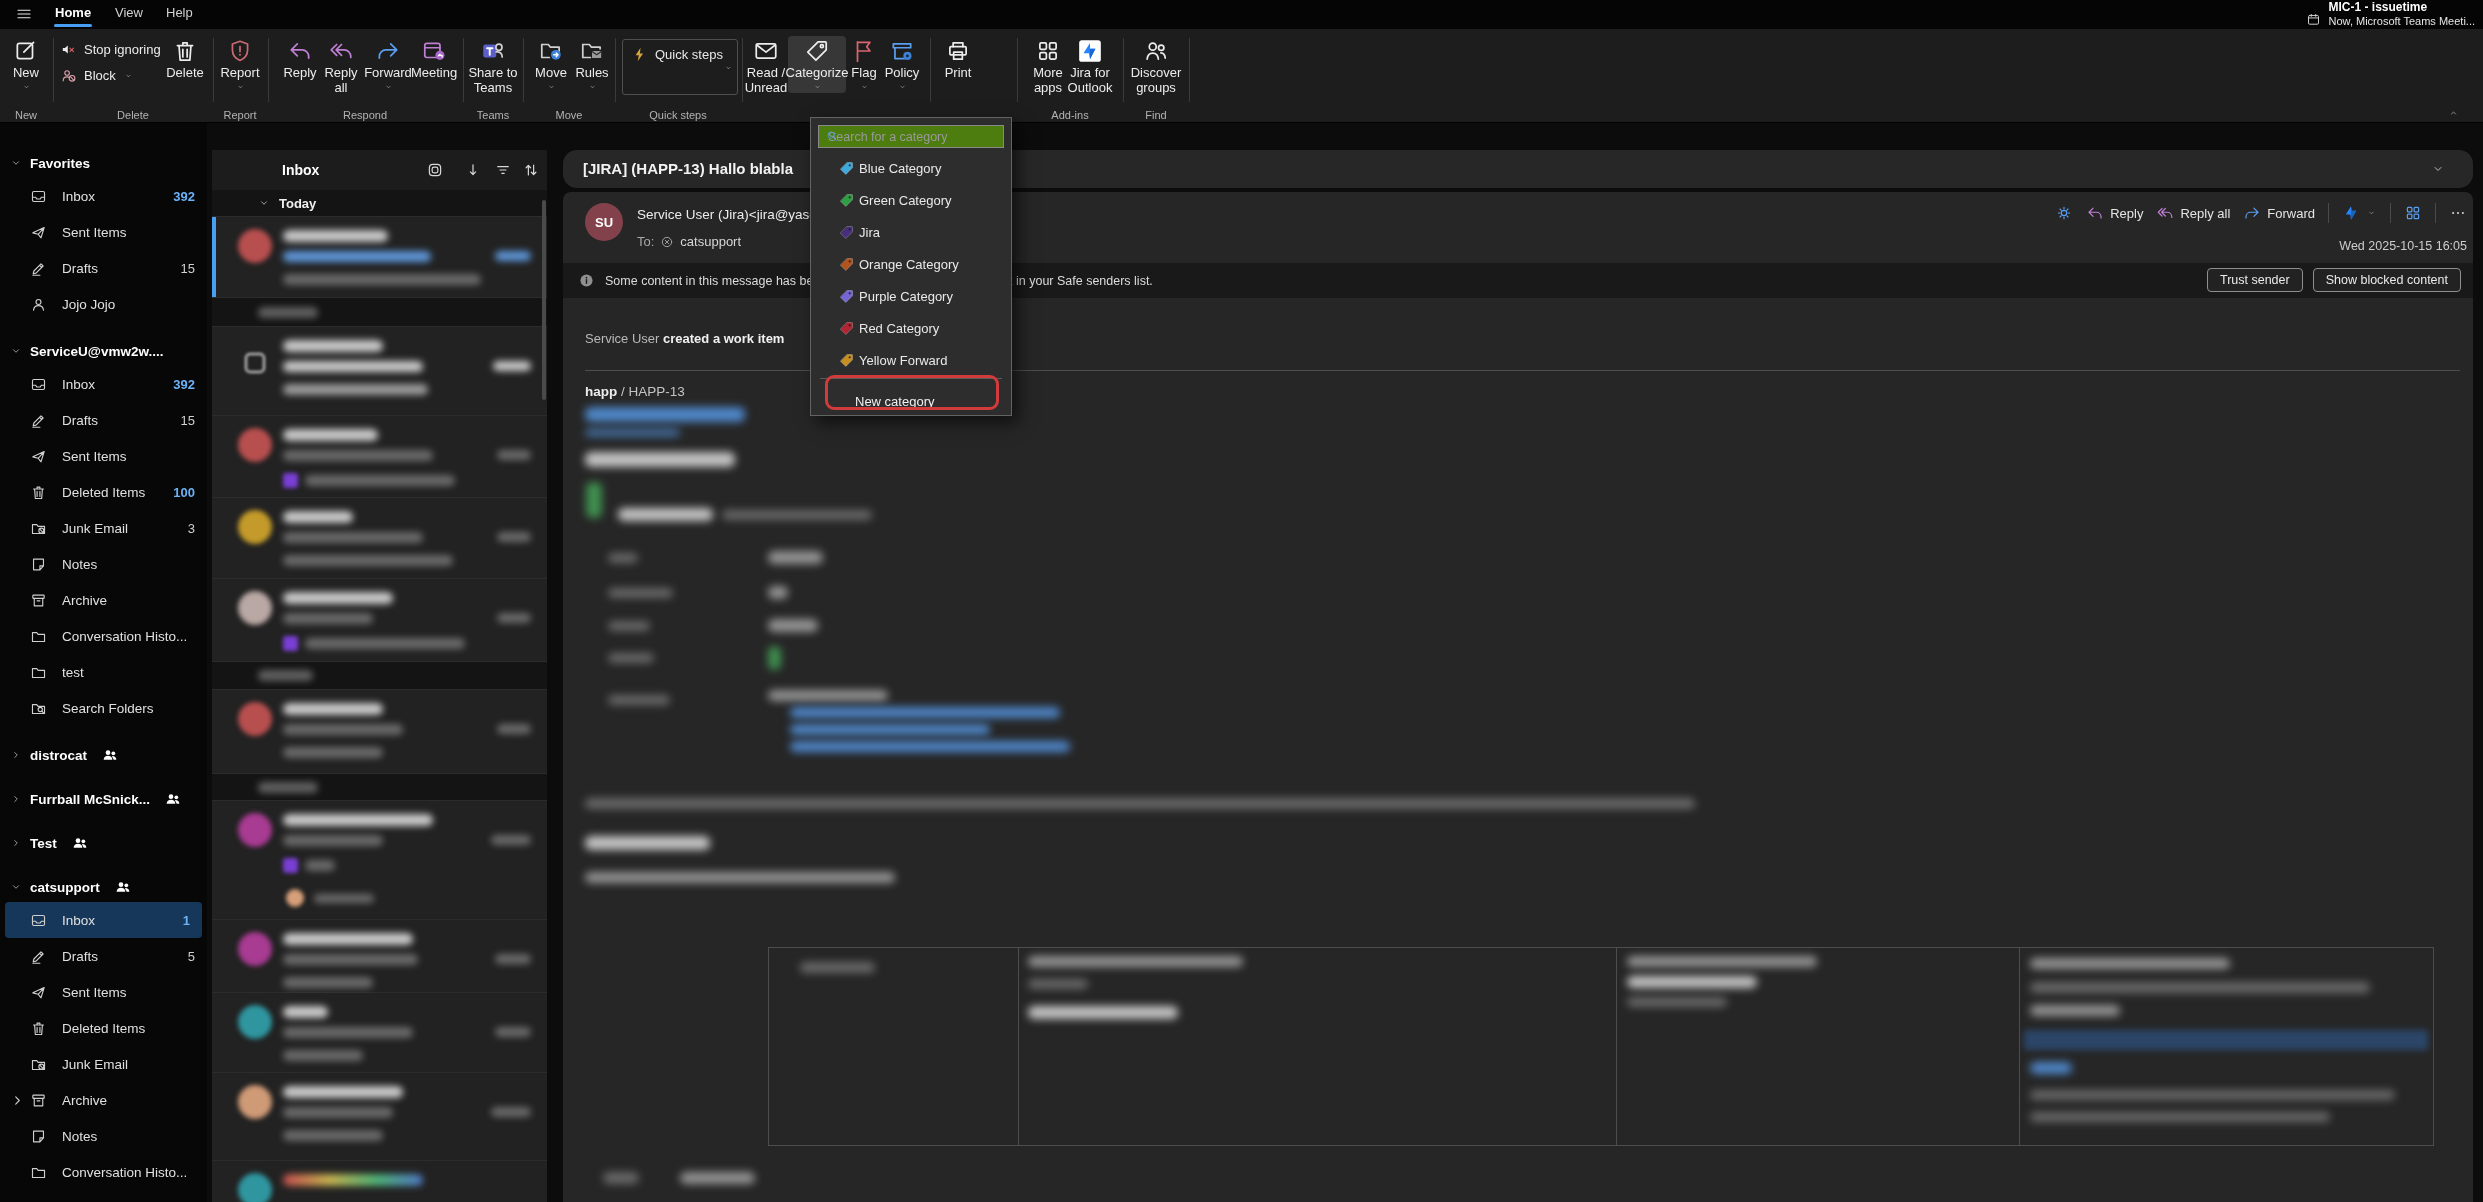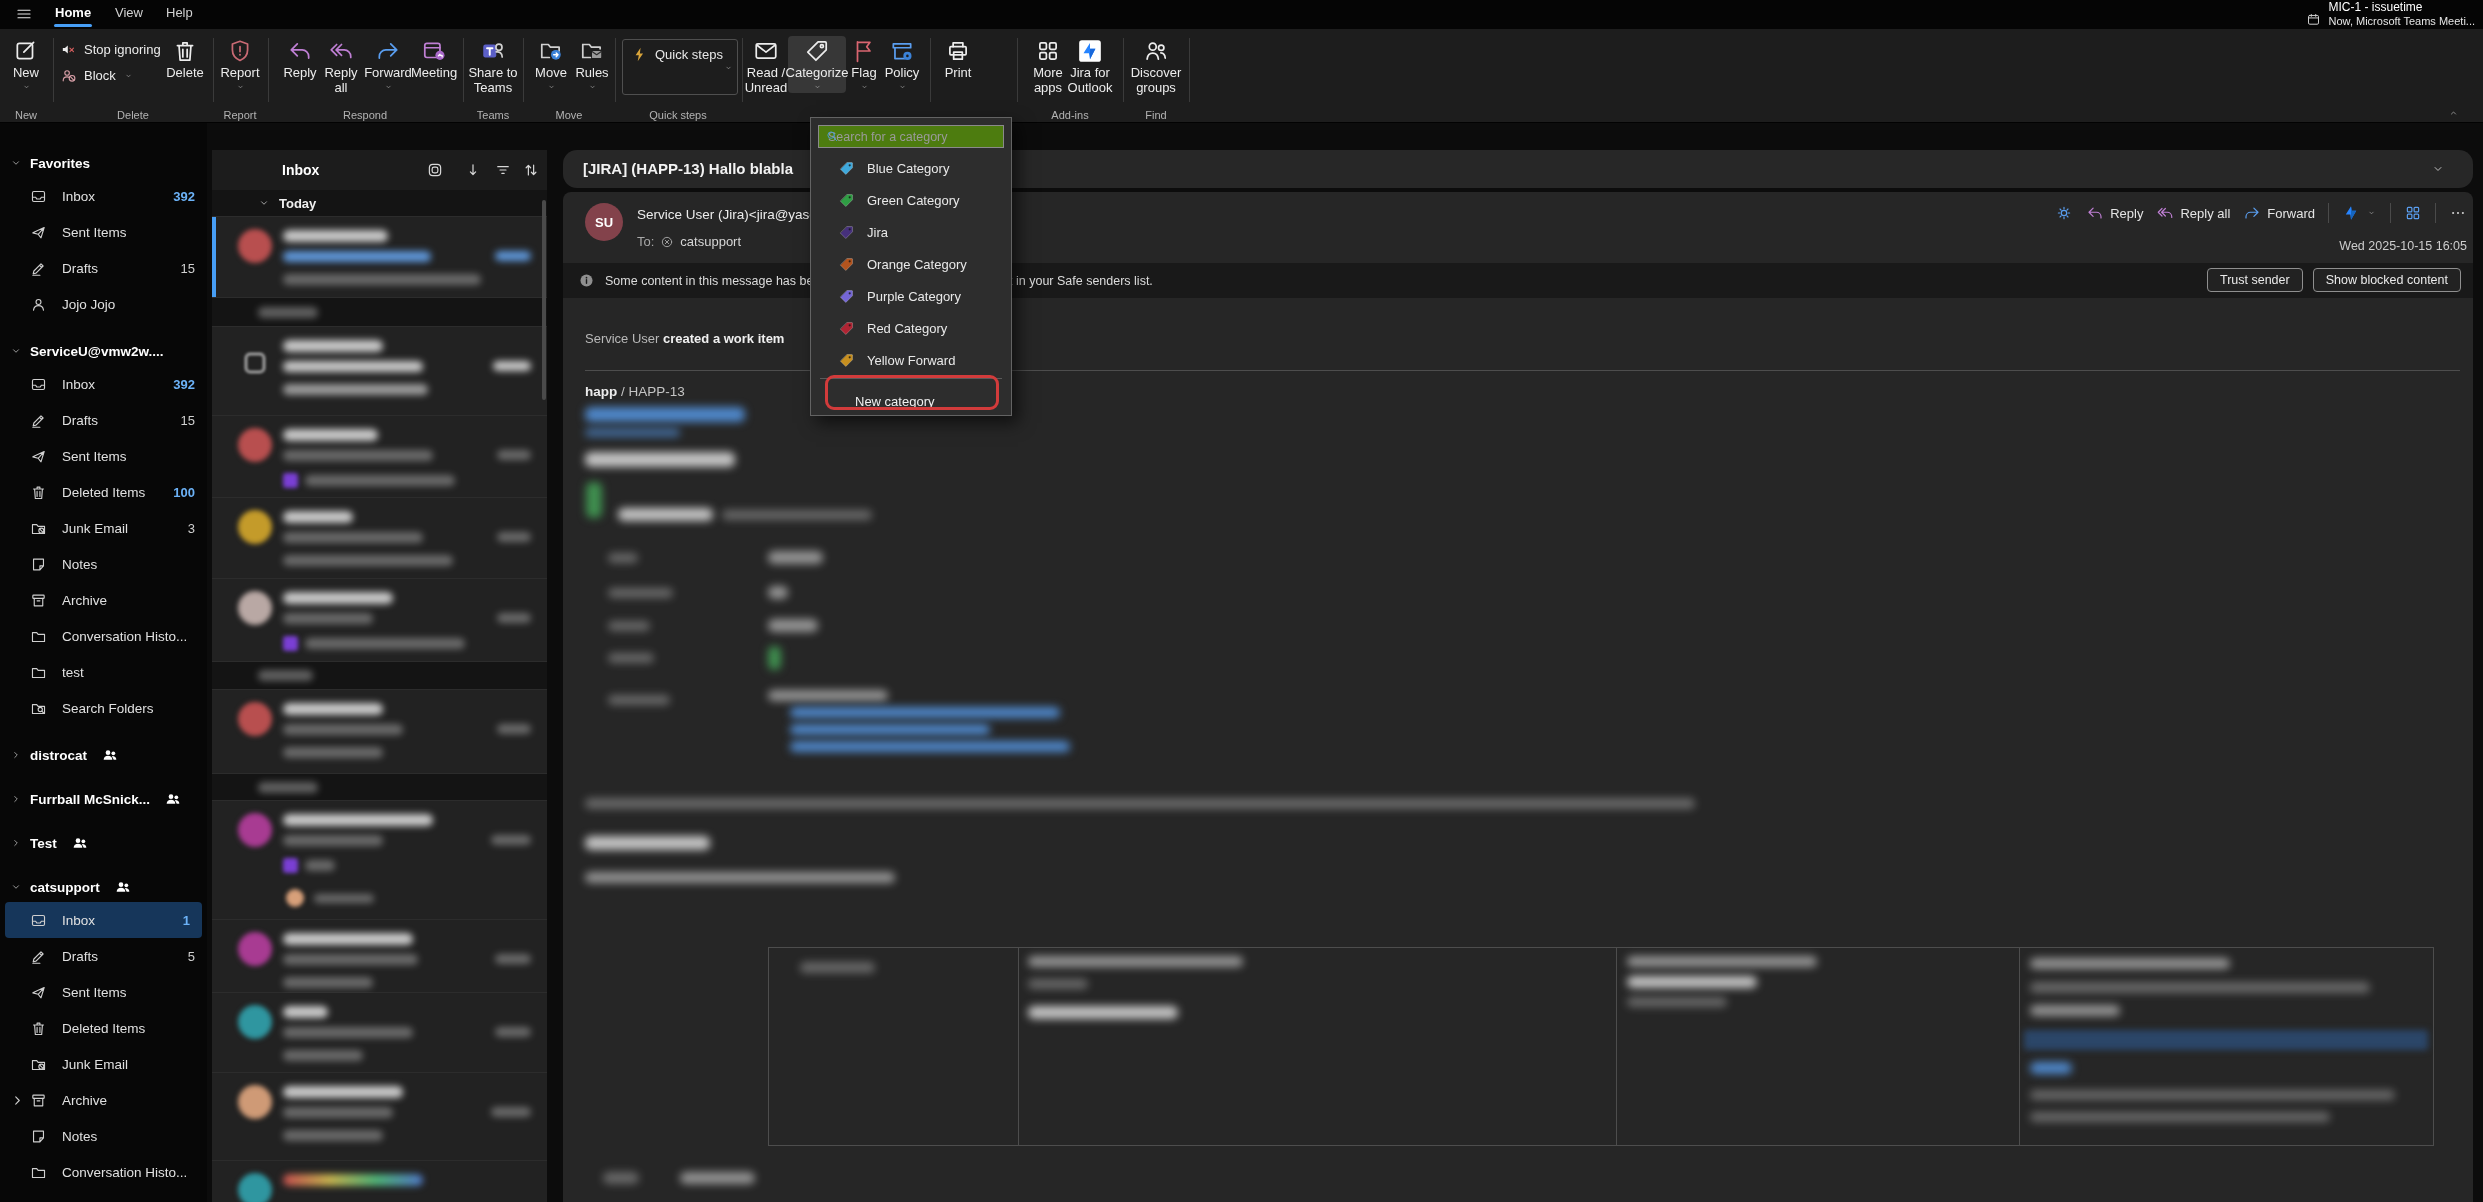--- a/index.html
+++ b/index.html
@@ -8,21 +8,21 @@
 svg.ic{display:block;fill:none;stroke:currentColor;stroke-width:1.6;stroke-linecap:round;stroke-linejoin:round}
 
 
 .titlebar{position:absolute;left:0;top:0;width:2483px;height:29px;background:#050505}
 .hamburger{position:absolute;left:13px;top:5px;width:22px;height:18px;color:#e8e8e8}
 .tab{position:absolute;top:5px;font-size:13px;color:#d2d2d2;cursor:default}
 .tab.active{font-weight:bold;color:#fff}
 .tab-underline{position:absolute;top:24px;height:3px;background:#479ef5;border-radius:2px}
 .notif{position:absolute;right:8px;top:1px;display:flex;align-items:flex-end;gap:7px}
 .notif .cal{width:15px;height:15px;color:#cfcfcf;margin-bottom:1px}
-.notif-title{font-size:12px;font-weight:normal;color:#fff;line-height:13px}
+.notif-title{font-size:12px;font-weight:bold;color:#fff;line-height:13px}
 .notif-sub{font-size:11px;color:#e6e6e6;line-height:14px}
 
 
 .ribbon{position:absolute;left:0;top:29px;width:2483px;height:94px;background:#1d1d1d;border-bottom:1px solid #020202}
 .rdiv{position:absolute;top:9px;height:64px;width:1px;background:#3a3a3a}
 .rlabel{position:absolute;top:80px;font-size:11px;color:#b3b3b3;transform:translateX(-50%);white-space:nowrap}
 .rbtn{position:absolute;top:7px;display:flex;flex-direction:column;align-items:center;gap:2px;font-size:13px;color:#ececec;text-align:center;line-height:1.12;padding:2px;cursor:default}
 .rbtn.active{background:#373737;border-radius:4px}
 .ri{width:26px;height:26px}
 .chev8{width:11px;height:8px;color:#c0c0c0}
@@ -112,21 +112,21 @@
 .tbl{position:absolute;left:768px;top:947px;width:1666px;height:199px;border:1px solid #4d4d4d}
 .tdiv{position:absolute;top:0;bottom:0;width:1px;background:#4d4d4d}
 .bluerow{position:absolute;background:#2b4668;filter:blur(3px);border-radius:3px}
 
 
 .ddown{position:absolute;left:810px;top:117px;width:202px;height:299px;background:#2d2d2d;border:1px solid #636363;z-index:60;box-shadow:6px 7px 16px rgba(0,0,0,.6)}
 .ddsearch{position:relative;margin:7px 7px 4px;height:23px}
 .ddsearch input{width:100%;height:100%;background:#4d7c0f;border:1px solid #8a8a8a;color:#dddddd;font-size:12.5px;padding:0 6px 0 9px;font-family:inherit}
 .ddsearch input::placeholder{color:#9a9a9a}
 .ddsearch .mag{position:absolute;left:7px;top:4px;width:14px;height:14px;color:#4a9edb}
-.dditem{display:flex;align-items:center;height:32px;padding-left:27px;gap:12px;font-size:13px;color:#e9e9e9;cursor:pointer}
+.dditem{display:flex;align-items:center;height:32px;padding-left:27px;gap:4px;font-size:13px;color:#e9e9e9;cursor:pointer}
 .dditem .tg{width:17px;height:17px;flex:none}
 .dddiv{height:1px;background:#5a5a5a;margin:2px 9px 0}
 .ddnew{display:flex;align-items:center;height:26px;margin-top:9px;padding-left:44px;font-size:13px;color:#f0f0f0;cursor:pointer}
 .annot{position:absolute;left:14px;top:257px;width:174px;height:35px;border:3px solid #d23b3b;border-radius:9px;z-index:70;pointer-events:none}
 </style>
 </head>
 <body>
 
 <svg width="0" height="0" style="position:absolute">
 <defs>

